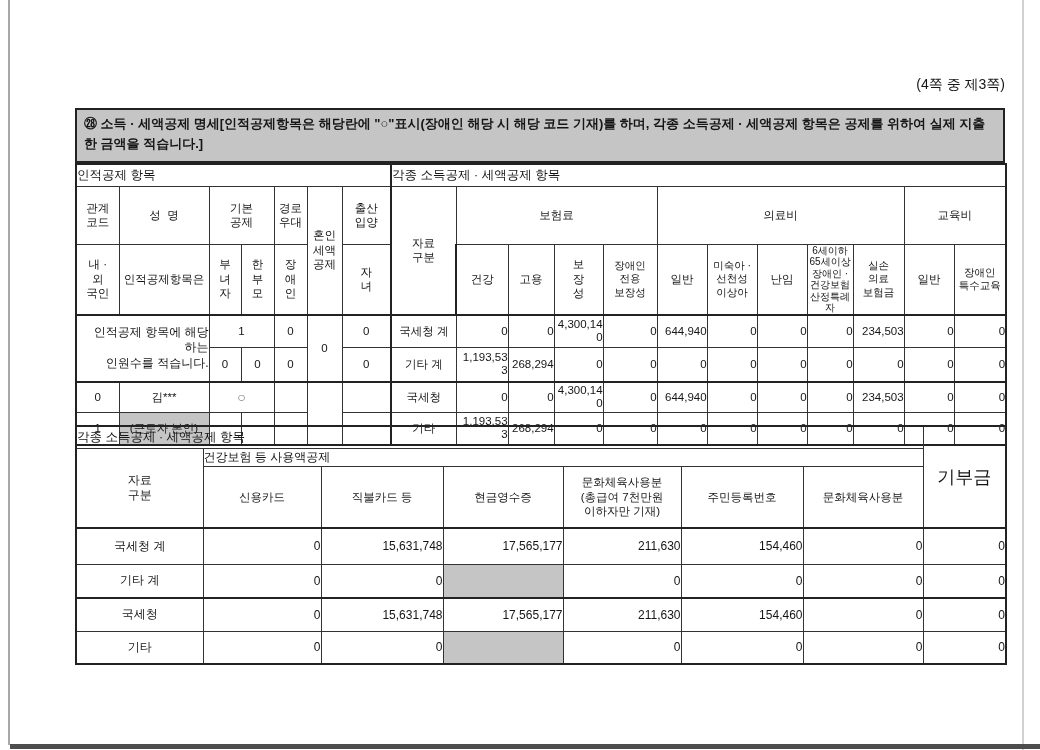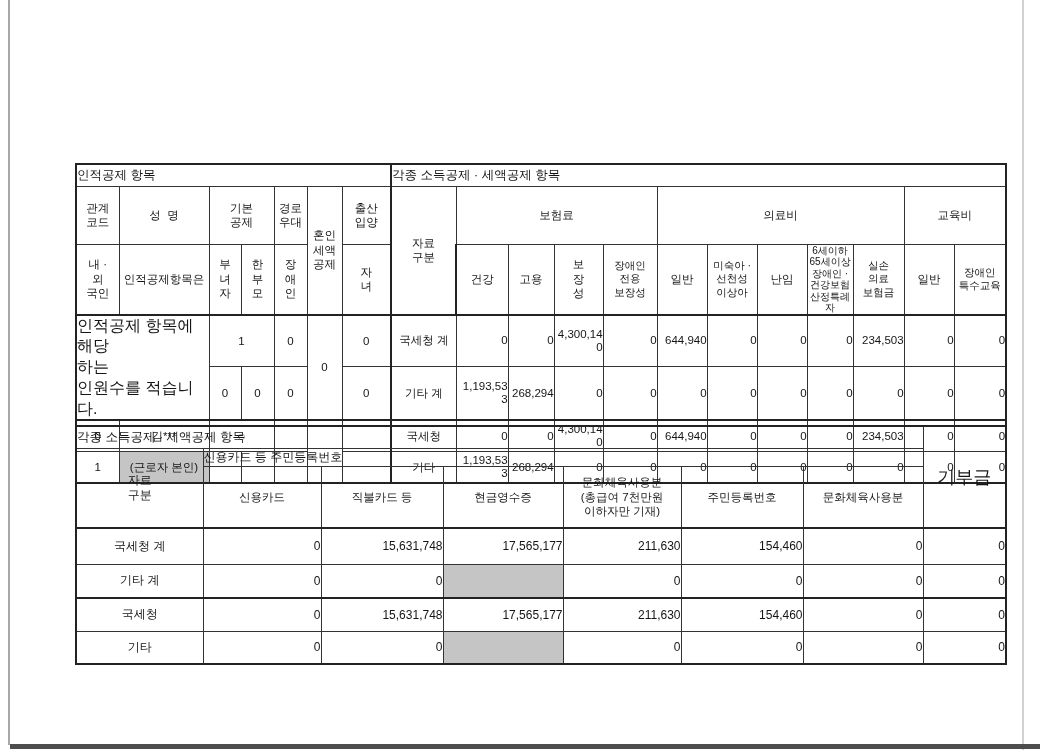--- a/index.html
+++ b/index.html
@@ -26,36 +26,38 @@
   .band{text-align:left;font-size:12.5px;}
   .hdr{text-align:center;font-size:11.5px;white-space:pre-wrap;line-height:1.25;}
   .xs{font-size:10px;line-height:1.15;}
   .sm{font-size:10.5px;}
   .num{text-align:right;font-size:11.5px;padding:1px 3px 1px 1px;word-break:break-all;
        line-height:1.15;}
   .num2{text-align:right;font-size:12px;padding:1px 8px 1px 1px;}
   .lab{text-align:center;font-size:11.5px;}
   .lab2{text-align:center;font-size:12px;}
   .c{text-align:center;font-size:11.5px;}
-  .note{text-align:left;font-size:16px;white-space:pre-wrap;line-height:1.3;}
+  .note{text-align:right;font-size:12px;white-space:pre-wrap;line-height:1.3;}
   .gray{background:#c5c5c5;}
   .circle{text-align:center;font-size:14px;color:#777;}
   tr.dot td{border-top:1px dotted #555;}
   tr.heavy td{border-top:2px solid #222;}
   .sec{border-left:2px solid #222 !important;}
 </style>
 </head>
 <body>
 
 <div class="page">
   <div class="scanline-left"></div>
   <div class="scanline-right"></div>
   <div class="scanline-bottom"></div>
 
-
+  <div class="pageno">(4쪽 중 제3쪽)</div>
+
+  <div class="titlebox">㉘ 소득 · 세액공제 명세[인적공제항목은 해당란에 "○"표시(장애인 해당 시 해당 코드 기재)를 하며, 각종 소득공제 · 세액공제 항목은 공제를 위하여 실제 지출한 금액을 적습니다.]</div>
 
   <table class="tbl t1">
     <colgroup>
       <col style="width:43px">
         <col style="width:90px">
         <col style="width:32px">
         <col style="width:33px">
       <col style="width:33px">
         <col style="width:35px">
         <col style="width:49px">
@@ -231,21 +233,21 @@
         <col style="width:83px">
     </colgroup>
     <tbody>
         <tr style="height:22px">
       <td class="band" colspan="7">각종 소득공제 · 세액공제 항목</td>
       <td class="hdr" rowspan="3" style="font-size:18px">기부금</td>
     </tr>
     <tr style="height:18px">
       <td class="hdr" rowspan="2" style="font-size:12px">자료
 구분</td>
-      <td class="band" colspan="6" style="font-size:12px">신용카드 등 주민등록번호</td>
+      <td class="band" colspan="6" style="font-size:12px">건강보험 등 사용액공제</td>
     </tr>
     <tr style="height:62px">
       <th class="hdr">신용카드</th>
       <th class="hdr">직불카드 등</th>
       <th class="hdr">현금영수증</th>
       <th class="hdr">문화체육사용분
 (총급여 7천만원
 이하자만 기재)</th>
       <th class="hdr">주민등록번호</th>
       <th class="hdr">문화체육사용분</th>

